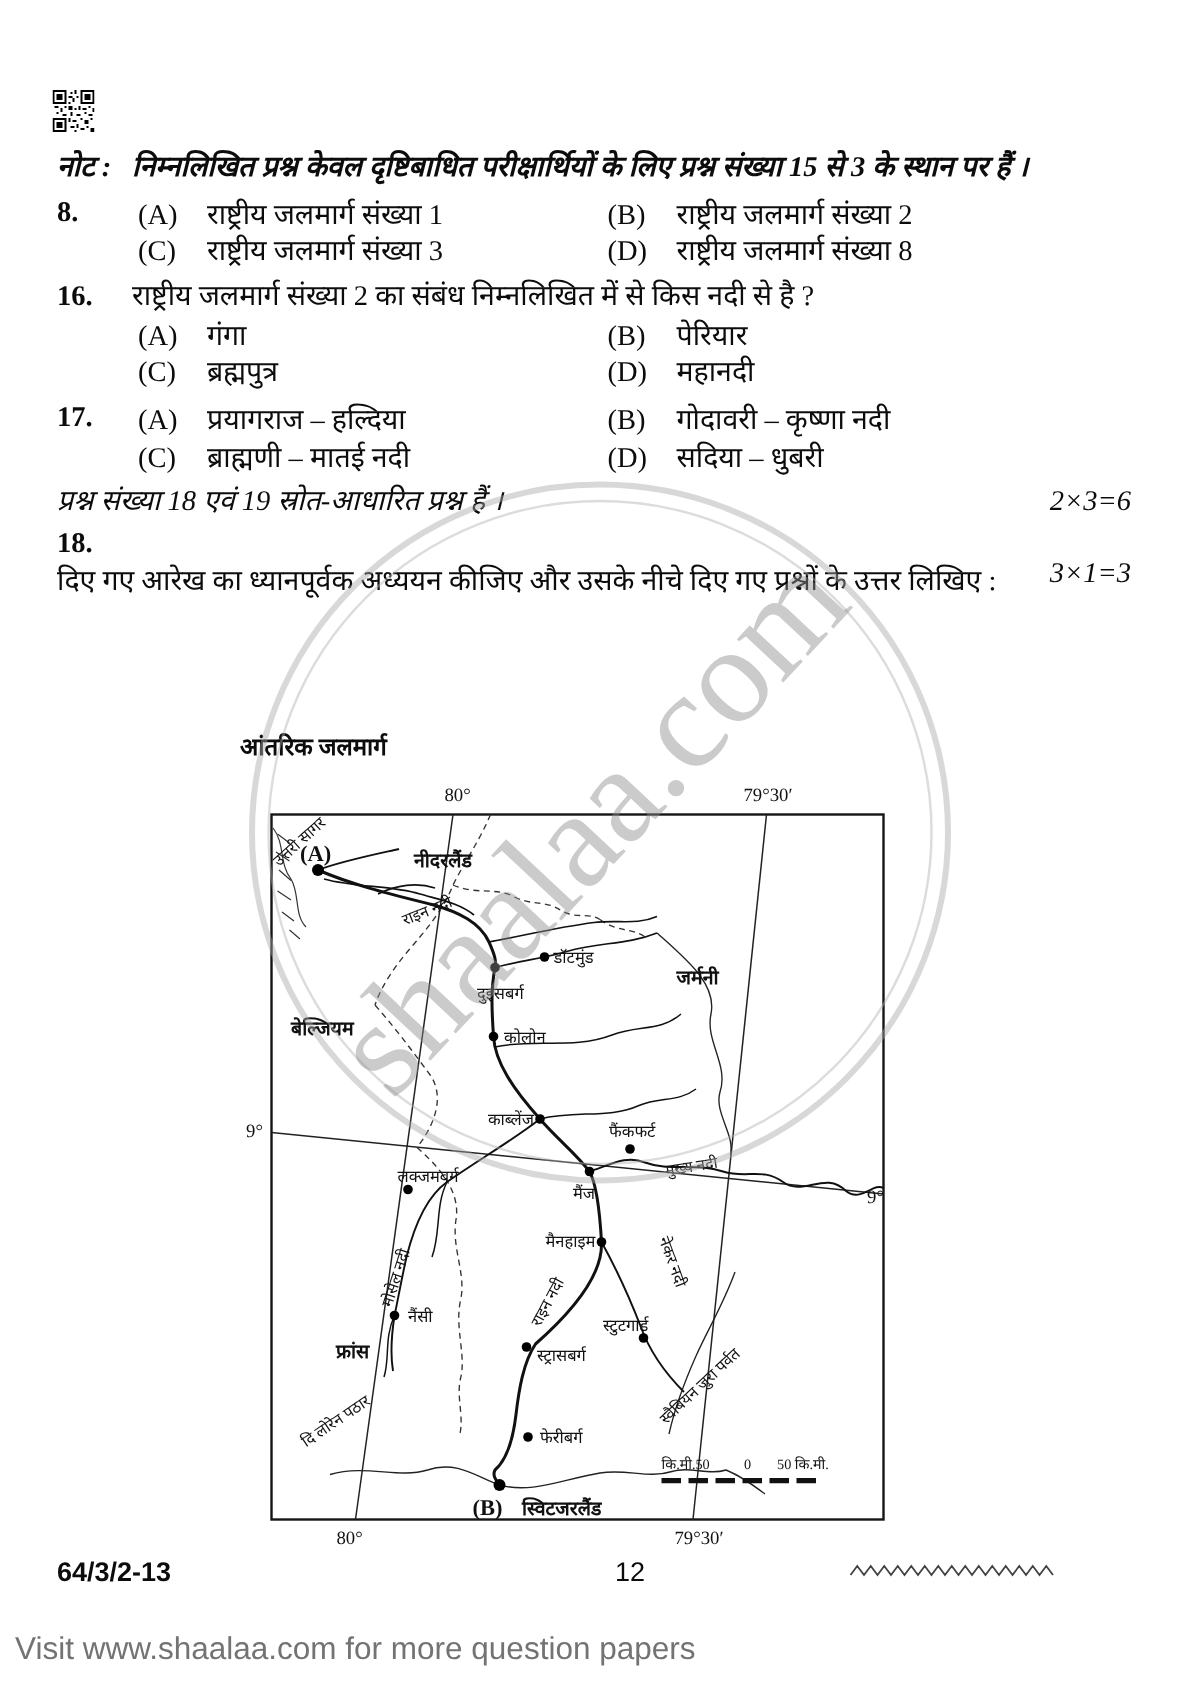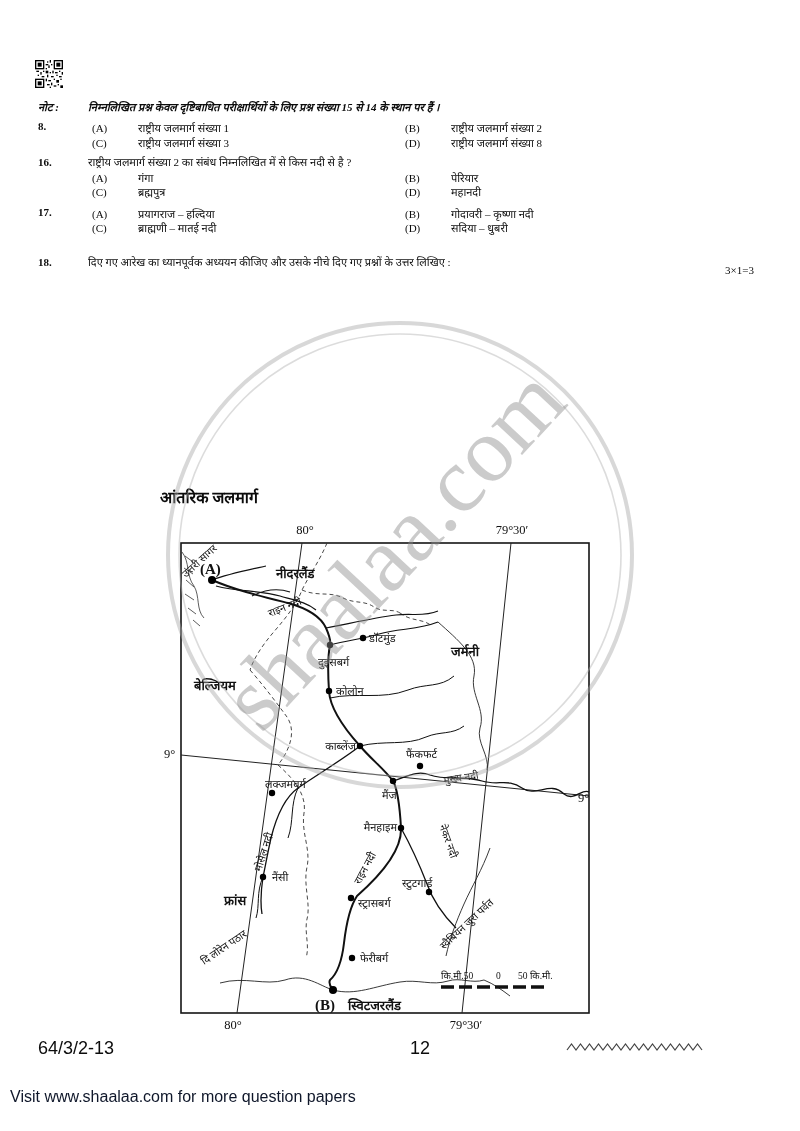--- a/index.html
+++ b/index.html
@@ -1,47 +1,47 @@
 <!DOCTYPE html>
 <html><head>
 <meta charset="utf-8">
 <style>
   html,body{margin:0;padding:0;}
   body{
     width:800px;height:1131px;position:relative;background:#ffffff;
     font-family:"Liberation Serif","DejaVu Sans",serif;color:#0c0c0c;overflow:hidden;
   }
-  .main{position:absolute;left:38px;top:100px;width:716px;font-size:11px;line-height:1.3;}
+  .main{position:absolute;left:38px;top:100px;width:716px;font-size:19px;line-height:1.3;}
   .note{display:flex;font-style:italic;font-weight:bold;}
   .note-label{width:50px;flex:none;}
   .note-body{flex:1;}
   .note-strong{font-weight:900;}
   .q{display:flex;margin-top:5px;}
   .qnum{width:50px;flex:none;font-weight:bold;}
   .qbody{flex:1;}
   .opts{margin-left:4px;margin-top:2px;}
   .optrow{display:flex;}
   .opt{display:flex;width:313px;}
   .opt.c2{flex:1;}
   .optlabel{width:46px;flex:none;}
   .section-heading{text-align:center;font-weight:bold;margin-top:7px;}
   .intro-row{display:flex;justify-content:space-between;margin-top:4px;font-style:italic;}
-  .q18{position:relative;margin-top:20px;}
-  .marks18{position:absolute;right:0;top:8px;}
+  .q18{position:relative;margin-top:4px;flex-direction:column;}
+  .marks18{position:absolute;right:0;top:20px;font-style:italic;}
   .map-title{position:absolute;left:160px;top:486px;width:440px;text-align:left;
              font-weight:bold;font-size:16px;}
   .map-wrap{position:absolute;left:160px;top:518px;width:440px;height:514px;}
   .map-wrap svg{overflow:visible;}
   .footer-code{position:absolute;left:38px;top:1038px;font-family:"Liberation Sans","DejaVu Sans",sans-serif;
-               font-weight:normal;font-size:18px;}
+               font-weight:bold;font-size:18px;}
   .footer-page{position:absolute;left:370px;top:1038px;width:60px;text-align:right;
                font-family:"Liberation Sans","DejaVu Sans",sans-serif;font-size:18px;}
   .footer-zigzag{position:absolute;left:565px;top:1040px;}
   .visit{position:absolute;left:10px;top:1088px;font-family:"Liberation Sans","DejaVu Sans",sans-serif;
-         font-size:16px;color:#0f172a;text-decoration:none;}
+         font-size:21px;color:#737373;text-decoration:none;}
   .qr{position:absolute;left:35px;top:60px;}
   .watermark{position:absolute;left:160px;top:315px;width:480px;height:480px;
              pointer-events:none;z-index:6;}
   svg text{font-family:"Liberation Serif","DejaVu Sans",serif;fill:#111;}
   .mz-city{font-size:11px;}
   .mz-country{font-size:13px;font-weight:bold;}
   .mz-river{font-size:10.5px;}
   .mz-grid{font-size:12.5px;}
   .mz-pt{font-size:15px;font-weight:bold;}
   .mz-scale{font-size:9.5px;}
@@ -93,21 +93,21 @@
     <rect x="17" y="18" width="1" height="1"></rect>
       <rect x="19" y="19" width="2" height="2"></rect>
       <rect x="11" y="20" width="1" height="1"></rect>
   </g>
 </svg>
 
 <div class="main">
 
   <div class="note">
     <div class="note-label">नोट :</div>
-    <div class="note-body"><span>निम्नलिखित प्रश्न केवल </span><span class="note-strong">दृष्टिबाधित परीक्षार्थियों</span><span> के लिए प्रश्न संख्या 15 से 14 के स्थान पर हैं ।</span></div>
+    <div class="note-body"><span>निम्नलिखित प्रश्न केवल </span><span class="note-strong">दृष्टिबाधित परीक्षार्थियों</span><span> के लिए प्रश्न संख्या 15 से 3 के स्थान पर हैं ।</span></div>
   </div>
 
   <div class="q">
     <div class="qnum">8.</div>
     <div class="qbody">
       <div class="opts">
         <div class="optrow">
           <div class="opt">
               <span class="optlabel">(A)</span>
               <span>राष्ट्रीय जलमार्ग संख्या 1</span>
@@ -182,20 +182,24 @@
           <div class="opt c2">
               <span class="optlabel">(D)</span>
               <span>सदिया – धुबरी</span>
             </div>
         </div>
       </div>
     </div>
   </div>
 
 
+  <div class="intro-row">
+    <span>प्रश्न संख्या 18 एवं 19 स्रोत-आधारित प्रश्न हैं ।</span>
+    <span>2×3=6</span>
+  </div>
 
   <div class="q q18">
     <div class="qnum">18.</div>
     <div class="qbody" style="padding-right:60px;">दिए गए आरेख का ध्यानपूर्वक अध्ययन कीजिए और उसके नीचे दिए गए प्रश्नों के उत्तर लिखिए :</div>
     <div class="marks18">3×1=3</div>
   </div>
 
 </div>
 
 <div class="map-title">आंतरिक जलमार्ग</div>

